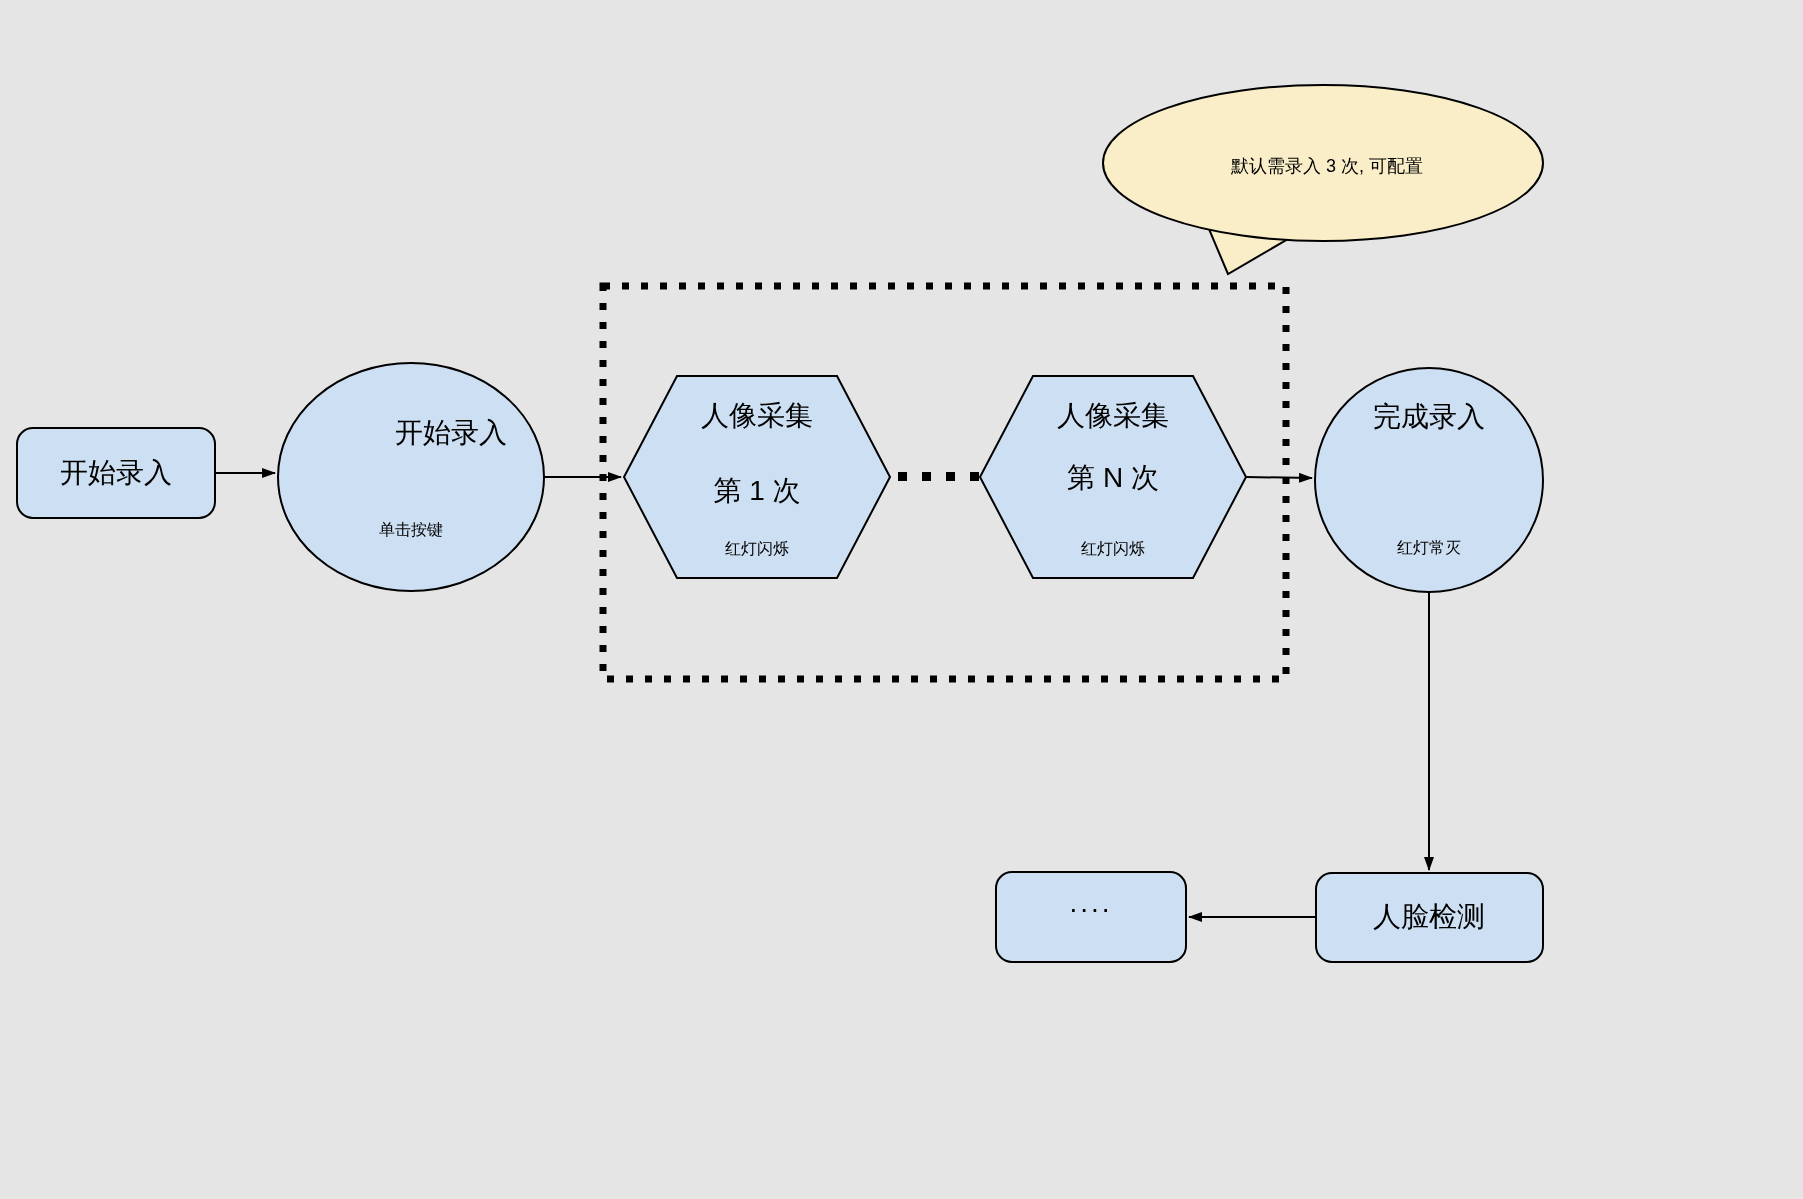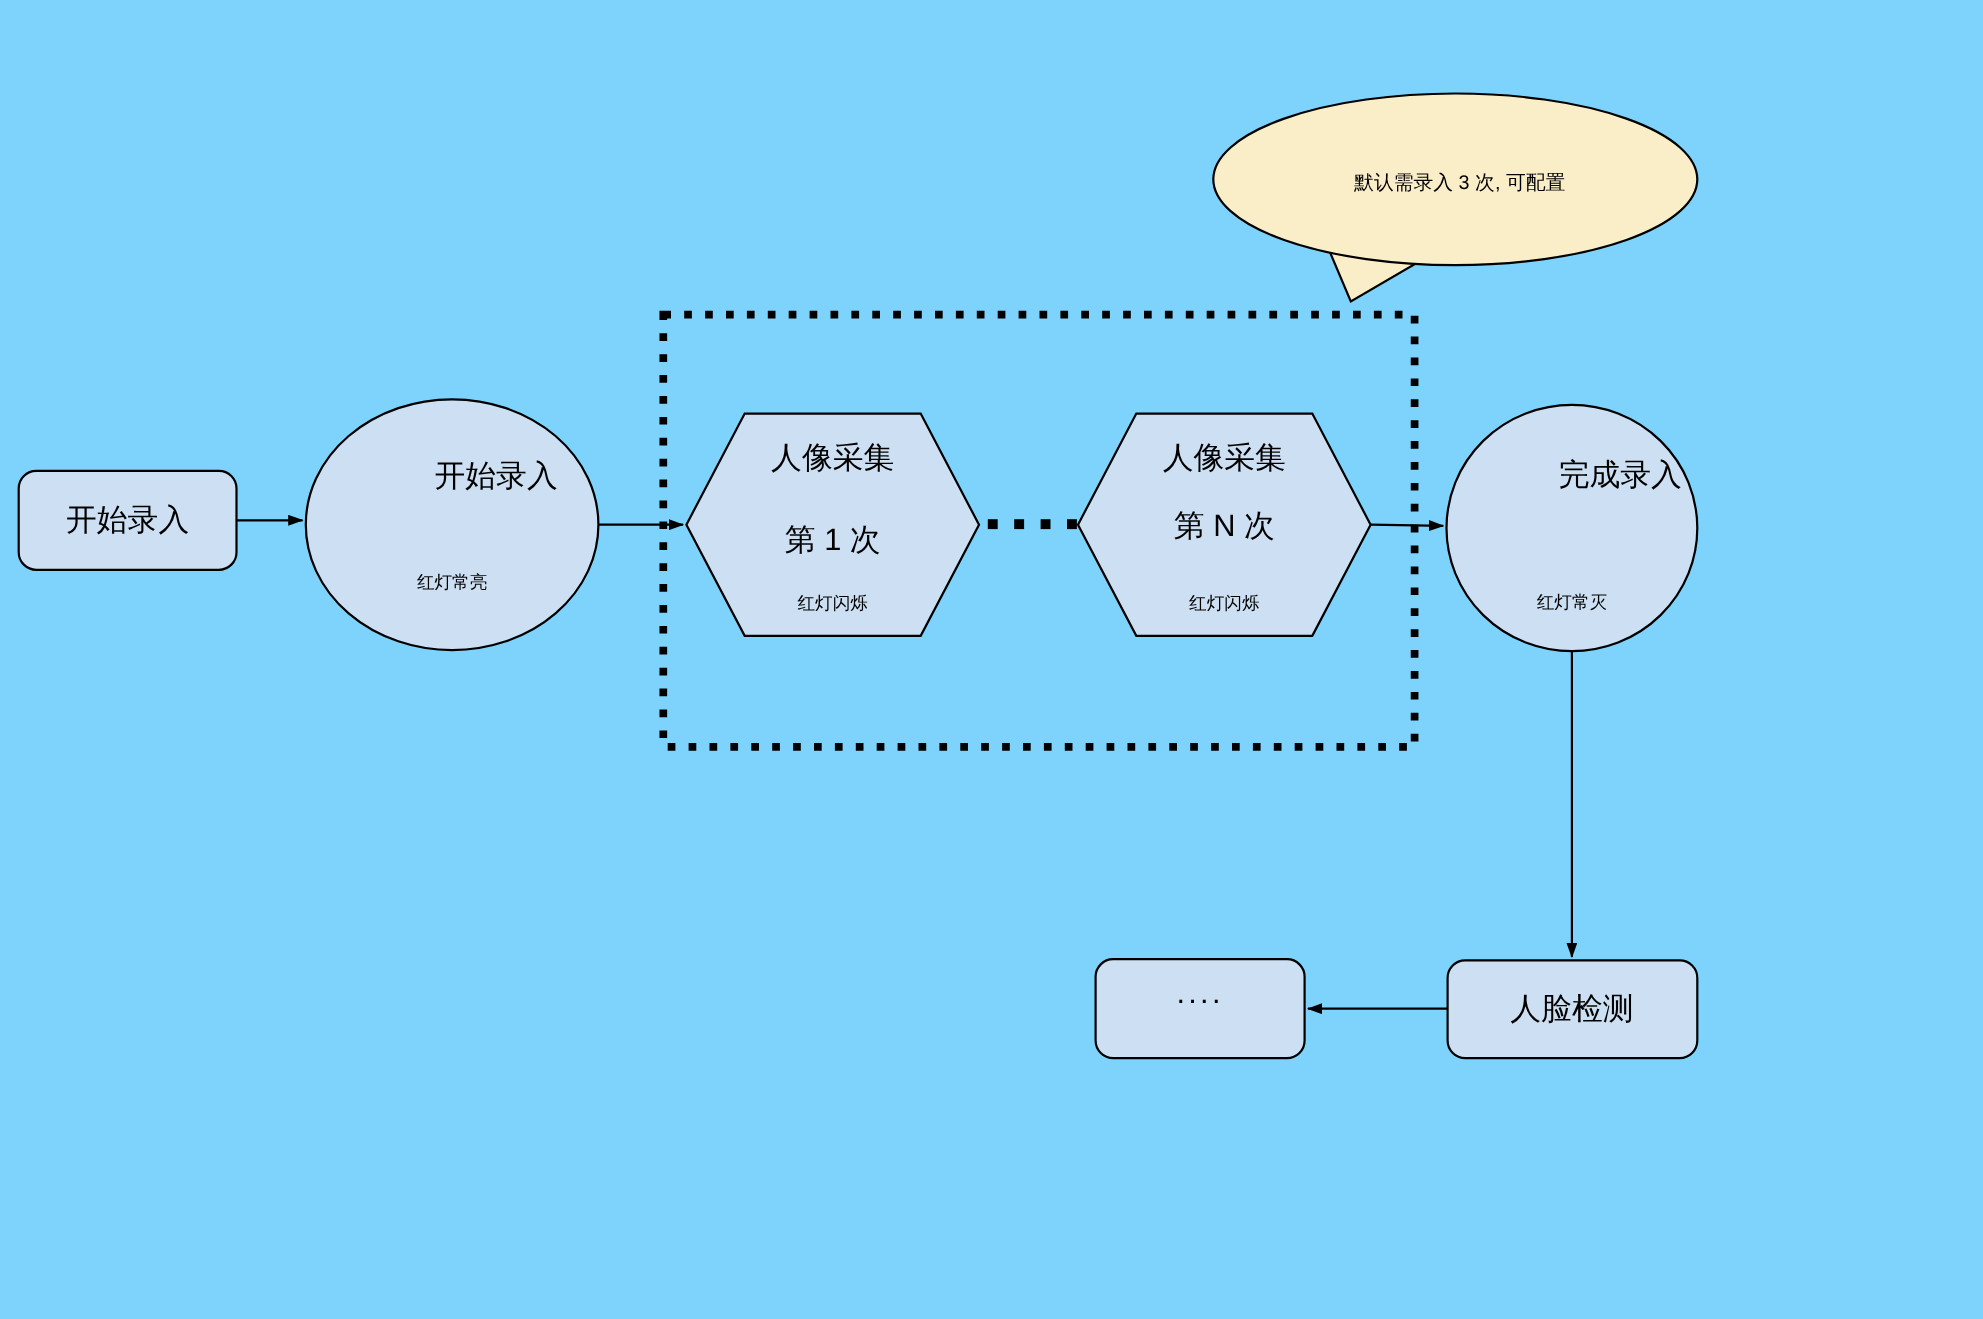--- a/index.html
+++ b/index.html
@@ -1,19 +1,19 @@
 <!DOCTYPE html>
 <html><head>
 <meta charset="utf-8">
 <style>
   html,body{margin:0;padding:0;background:#ffffff;}
   #canvas{
     position:relative;
     width:1803px;height:1199px;
-    background:#7dd3fc;
+    background:#e5e5e5;
     font-family:"Liberation Sans","DejaVu Sans",sans-serif;
     overflow:hidden;
   }
   #shapes{position:absolute;left:0;top:0;}
   .lbl{
     position:absolute;
     transform:translate(-50%,-50%);
     white-space:nowrap;
     color:#000;
     text-align:center;
@@ -67,30 +67,30 @@
     <line x1="1246" y1="477" x2="1312" y2="478" stroke="#000" stroke-width="2" marker-end="url(#arrow)"></line>
     <line x1="1429" y1="592" x2="1429" y2="870" stroke="#000" stroke-width="2" marker-end="url(#arrow)"></line>
     <line x1="1316" y1="917" x2="1189" y2="917" stroke="#000" stroke-width="2" marker-end="url(#arrow)"></line>
   </svg>
 
   <div class="lbl lbl-callout" style="left:1327px;top:167px;">默认需录入 3 次, 可配置</div>
 
   <div class="lbl lbl-main" style="left:116px;top:473px;">开始录入</div>
 
   <div class="lbl lbl-main" style="left:411px;top:433px;margin-left:40px;">开始录入</div>
-  <div class="lbl lbl-sub" style="left:411px;top:530px;">红灯常亮</div>
+  <div class="lbl lbl-sub" style="left:411px;top:530px;">单击按键</div>
 
   <div class="lbl lbl-main" style="left:757px;top:416px;">人像采集</div>
   <div class="lbl lbl-main" style="left:757px;top:478px;margin-top:13px;">第 1 次</div>
   <div class="lbl lbl-sub" style="left:757px;top:549px;">红灯闪烁</div>
 
   <div class="lbl lbl-main" style="left:1113px;top:416px;">人像采集</div>
   <div class="lbl lbl-main" style="left:1113px;top:478px;text-align:center;">第 N 次</div>
   <div class="lbl lbl-sub" style="left:1113px;top:549px;">红灯闪烁</div>
 
-  <div class="lbl lbl-main" style="left:1429px;top:432px;margin-left:44px;">完成录入</div>
+  <div class="lbl lbl-main" style="left:1429px;top:417px;">完成录入</div>
   <div class="lbl lbl-sub" style="left:1429px;top:548px;">红灯常灭</div>
 
   <div class="lbl lbl-main" style="left:1429px;top:917px;">人脸检测</div>
 
   <div class="lbl lbl-dots" style="left:1091px;top:903px;">....</div>
 
 </div>
 
 </body></html>

